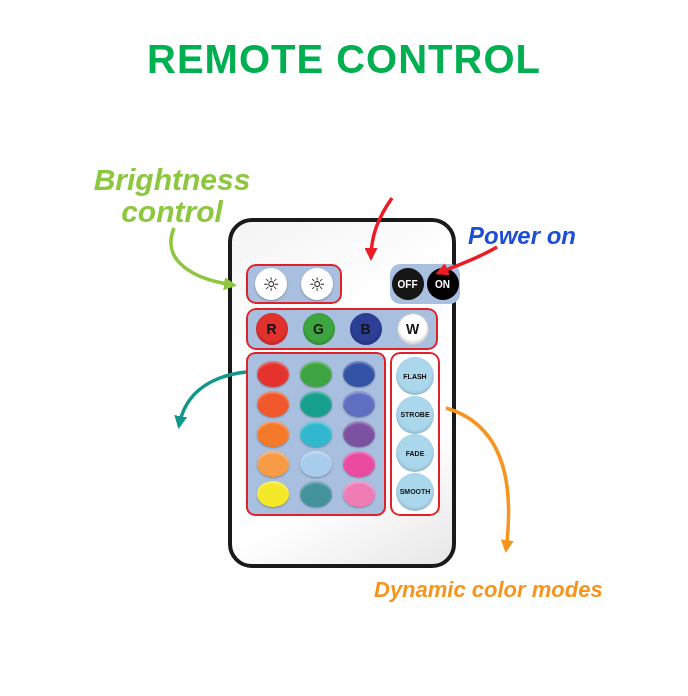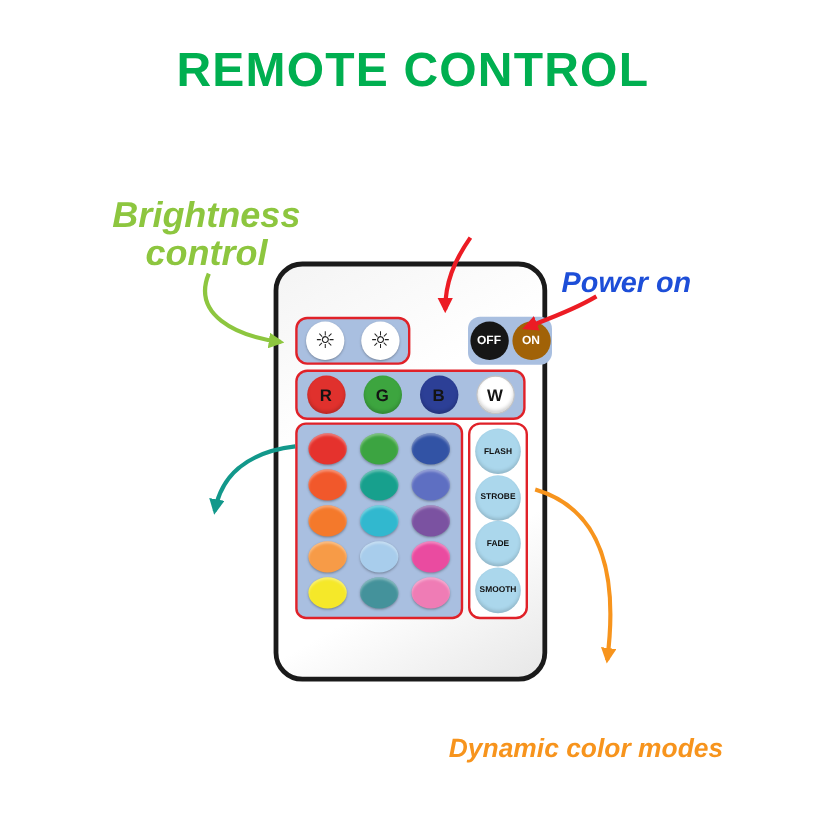--- a/index.html
+++ b/index.html
@@ -8,41 +8,41 @@
 
   .title{position:absolute;top:10px;left:0;width:100%;text-align:center;
          font-size:40px;font-weight:900;letter-spacing:1px;color:#00af50;}
 
   .annotation{position:absolute;font-weight:bold;font-style:italic;white-space:nowrap;}
   .brightness-label{left:88px;top:164px;width:168px;text-align:center;font-size:30px;
                     color:#8dc63f;line-height:1.08;white-space:normal;}
   .power-off-label{left:353px;top:158px;font-size:24px;color:#ec1c24;}
   .power-on-label{left:468px;top:222px;font-size:24px;color:#1d4ed8;}
   .static-label{left:84px;top:440px;font-size:23px;color:#12988b;}
-  .dynamic-label{left:374px;top:611px;font-size:22px;color:#f7941d;}
+  .dynamic-label{left:374px;top:577px;font-size:22px;color:#f7941d;}
 
   .remote{position:absolute;left:228px;top:218px;width:228px;height:350px;
           box-sizing:border-box;border:4px solid #1a1a1a;border-radius:24px;
           background:linear-gradient(150deg,#f4f4f4 0%,#ffffff 35%,#ffffff 70%,#e7e7e7 100%);}
 
   .strip{position:absolute;box-sizing:border-box;background:#a9bfe0;border-radius:10px;
          display:flex;align-items:center;justify-content:space-around;}
   .red-outline{border:2px solid #e02128;}
 
   .brightness-strip{left:14px;top:42px;width:96px;height:40px;}
   .power-strip{left:114px;top:42px;width:70px;height:40px;margin-left:44px;}
   .channel-strip{left:14px;top:86px;width:192px;height:42px;}
 
   .round-btn{width:32px;height:32px;border-radius:50%;border:none;padding:0;margin:0;
              display:flex;align-items:center;justify-content:center;font-weight:bold;
              font-family:"Liberation Sans",sans-serif;cursor:pointer;}
   .bright-btn{background:#ffffff;color:#222;font-size:19px;line-height:1;
               font-family:"DejaVu Sans",sans-serif;box-shadow:0 1px 2px rgba(0,0,0,.3);}
   .off-btn{background:#161616;color:#fff;font-size:10px;}
-  .on-btn{background:#a16207;color:#fff;font-size:10px;}
+  .on-btn{background:#000000;color:#fff;font-size:10px;}
   .channel-btn{font-size:14px;color:#141414;box-shadow:inset 0 -2px 3px rgba(0,0,0,.18);}
 
   .grid-panel{position:absolute;left:14px;top:130px;width:140px;height:164px;box-sizing:border-box;
               background:#a9bfe0;border-radius:9px;padding:7px 9px;
               display:grid;grid-template-columns:repeat(3,32px);grid-auto-rows:26px;
               column-gap:11px;row-gap:4px;align-items:center;justify-items:center;}
   .color-dot{width:32px;height:26px;border-radius:50%;
              box-shadow:inset 0 2px 2px rgba(255,255,255,.35),0 1px 2px rgba(0,0,0,.3);}
 
   .mode-panel{position:absolute;left:158px;top:130px;width:50px;height:164px;box-sizing:border-box;

